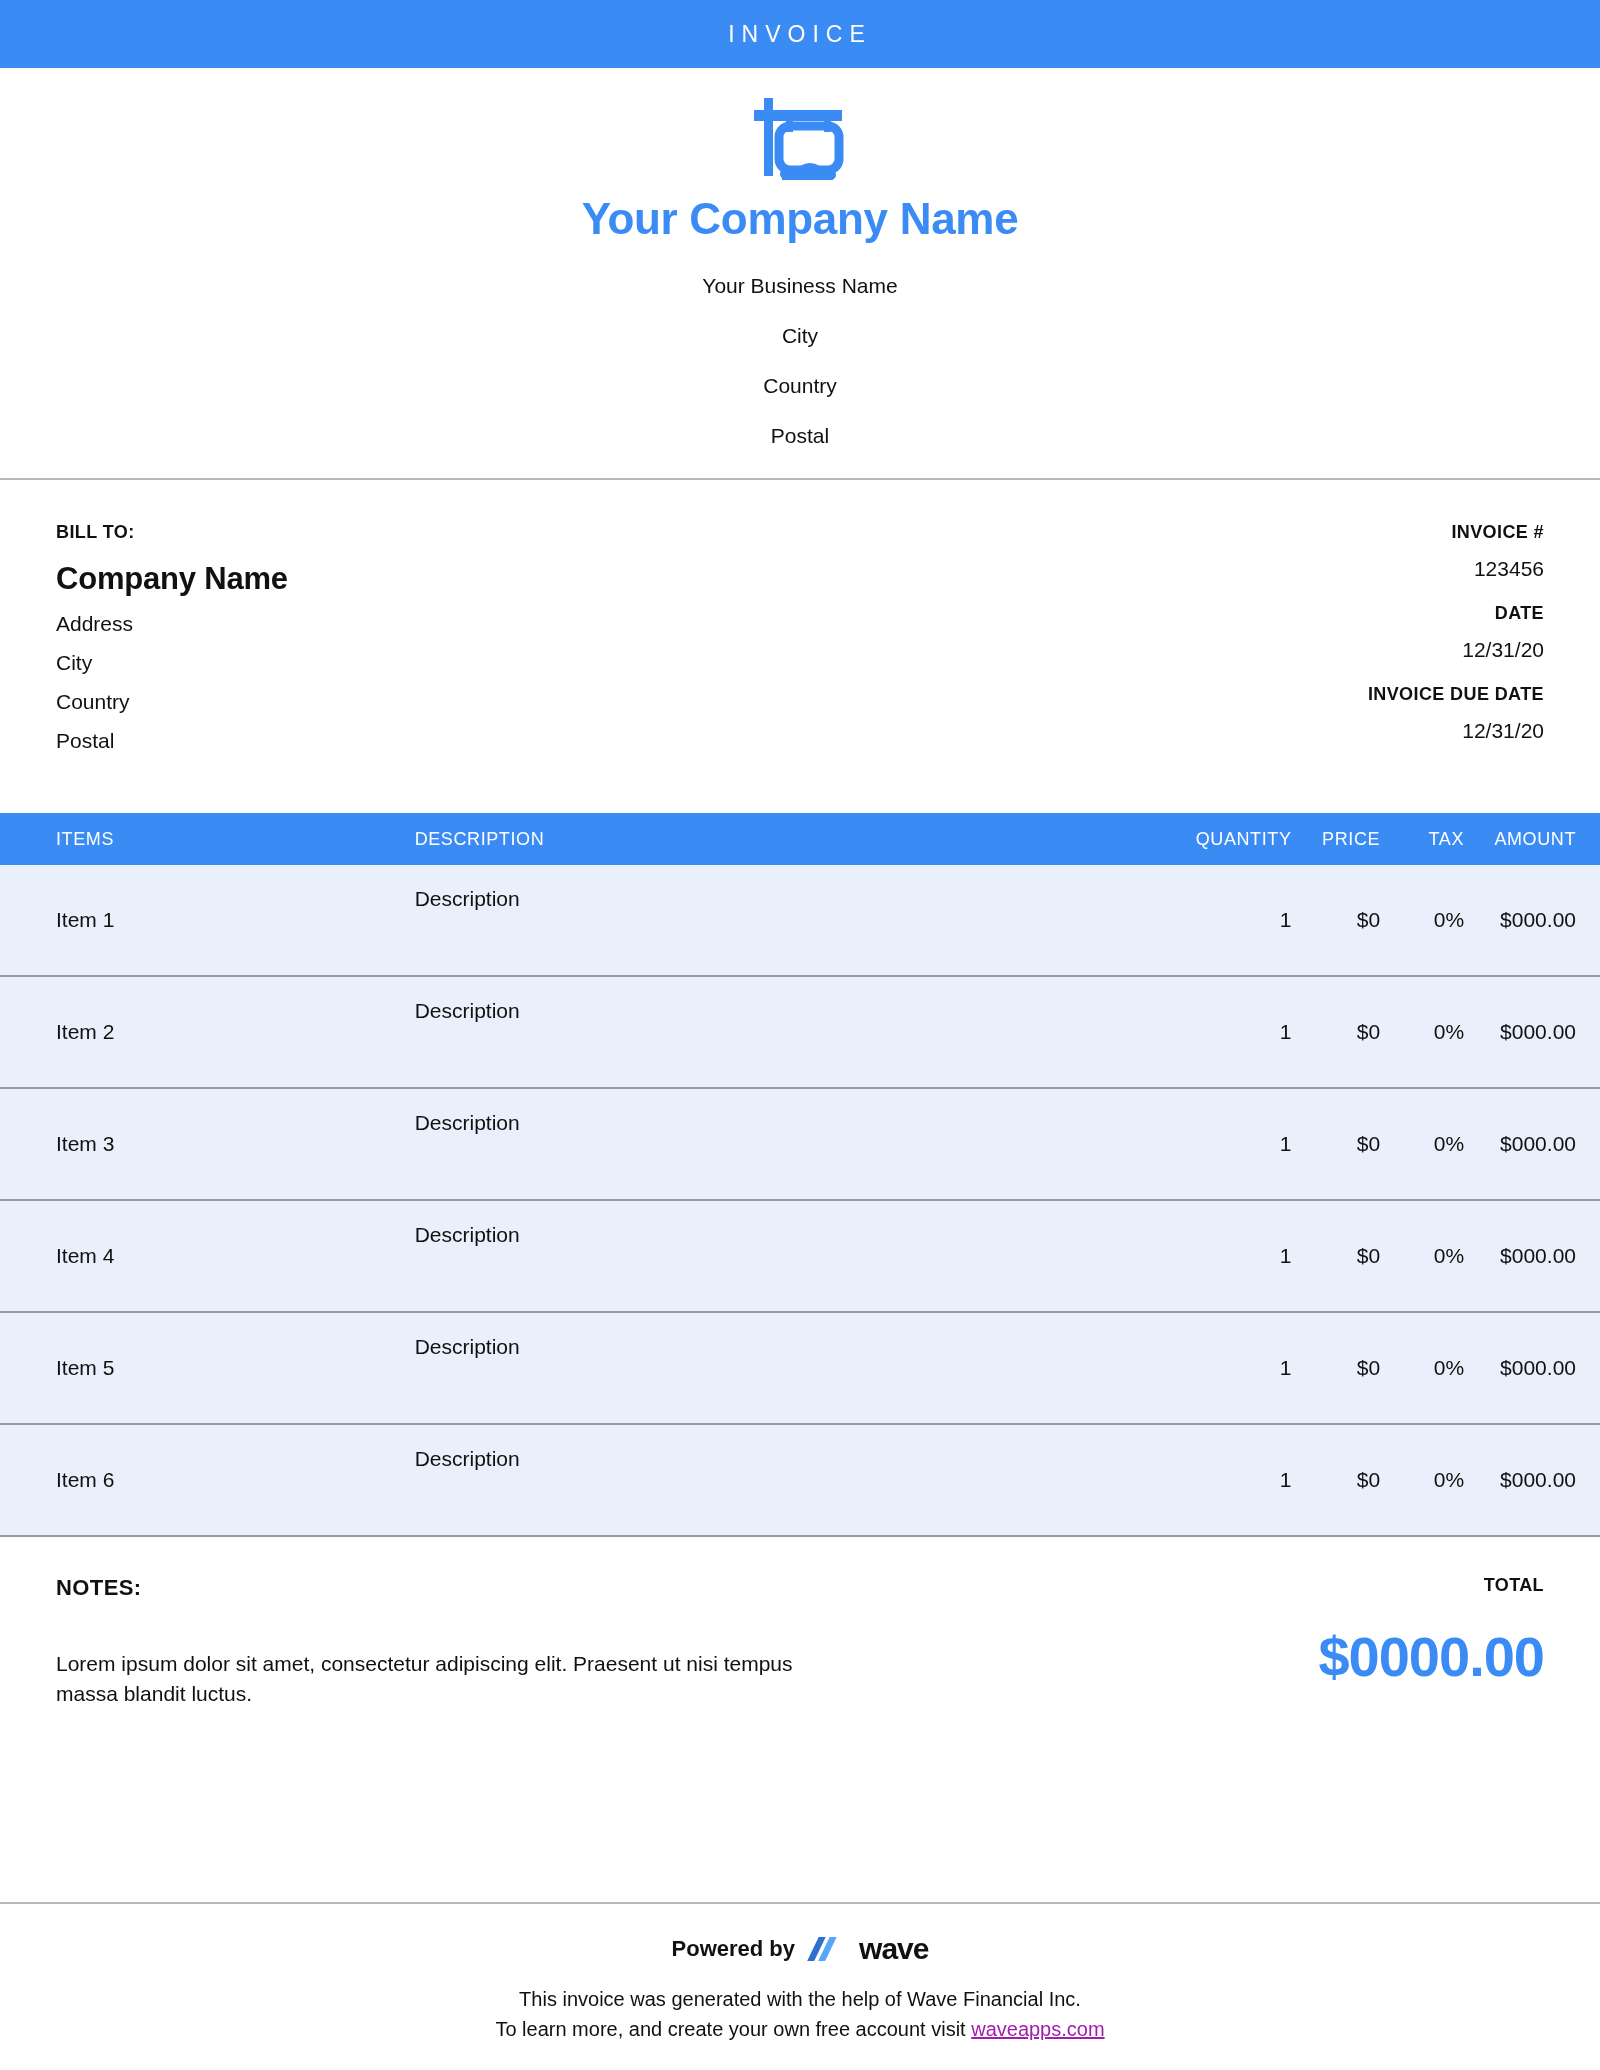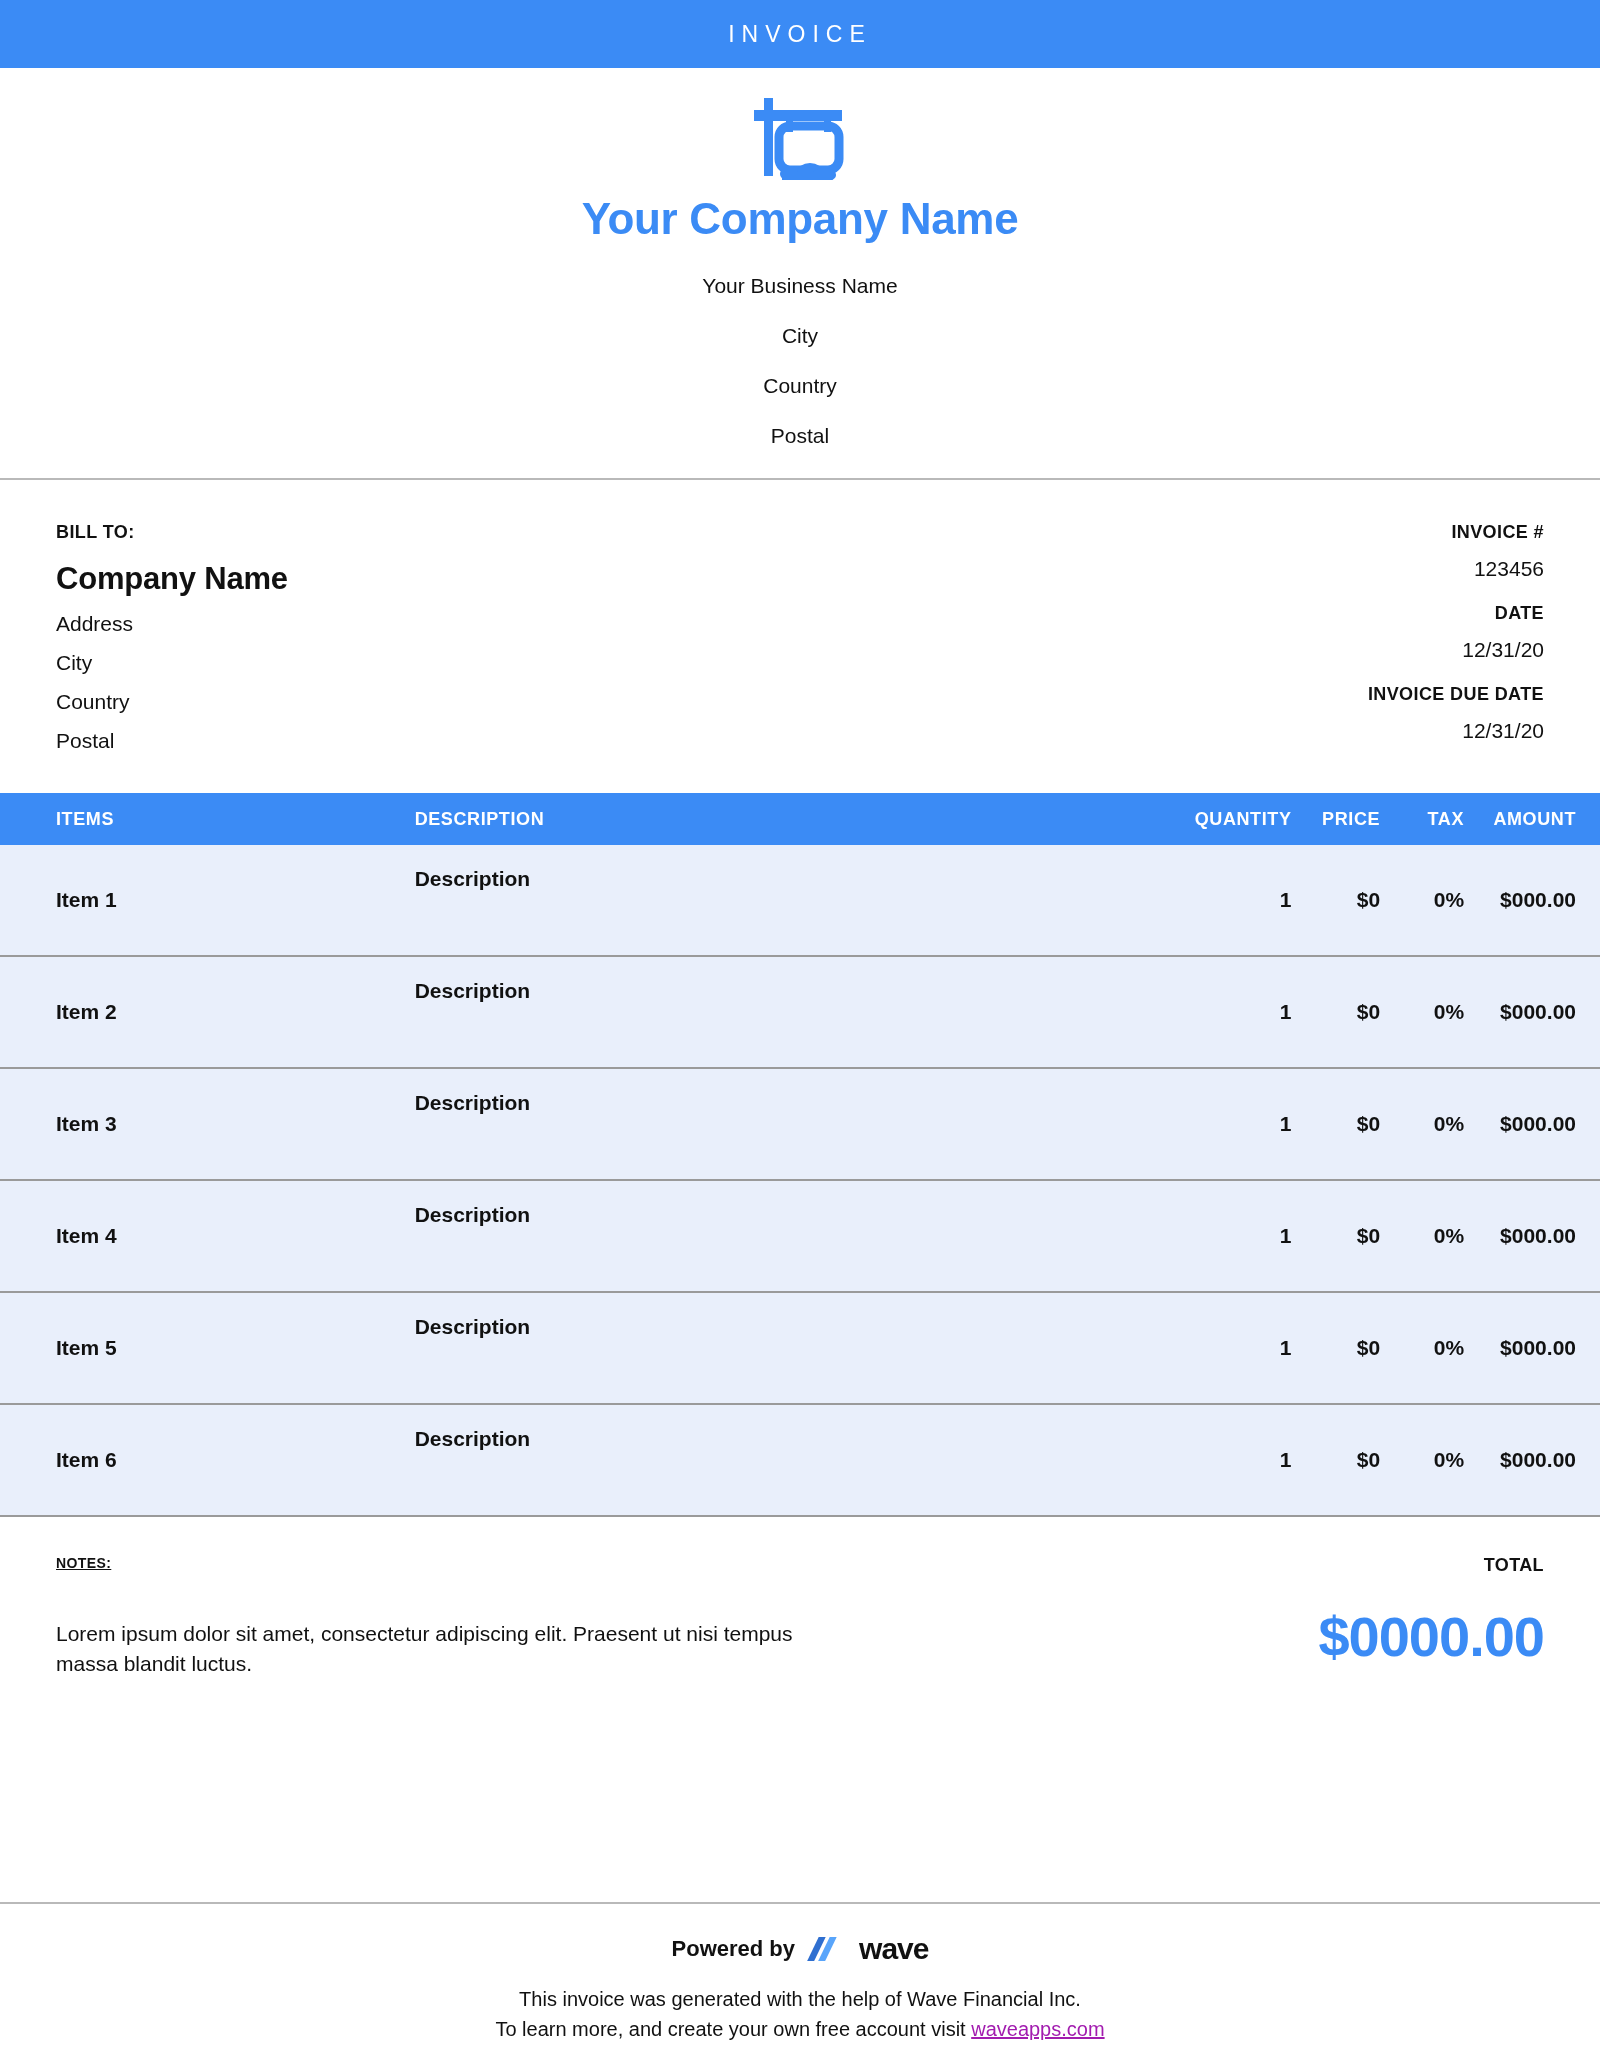--- a/index.html
+++ b/index.html
@@ -94,23 +94,22 @@
     letter-spacing: 0.4px;
   }
   .inv-meta .m-value {
     font-size: 21px;
     margin-top: 14px;
   }
   .inv-meta .m-label.spaced { margin-top: 22px; }
 
   
   .table {
-    margin-top: 40px;
+    margin-top: 60px;
     width: 1600px;
-    font-weight: bold;
   }
   .t-head {
     background: #3b8bf5;
     color: #ffffff;
     display: flex;
     align-items: center;
     height: 52px;
     font-size: 18px;
     letter-spacing: 0.6px;
   }
@@ -134,24 +133,23 @@
   .t-head .c-desc { padding-left: 215px; }
   .t-row .c-desc  { align-self: flex-start; padding-top: 22px; }
 
   
   .bottom {
     display: flex;
     justify-content: space-between;
     padding: 38px 56px 0 56px;
   }
   .notes .n-label {
-    font-size: 14px;
+    font-size: 22px;
     font-weight: bold;
     letter-spacing: 0.4px;
-    text-decoration: underline;
   }
   .notes .n-text {
     font-size: 21px;
     margin-top: 48px;
     line-height: 1.45;
     max-width: 790px;
   }
   .total-box { text-align: right; }
   .total-box .t-label {
     font-size: 18px;

